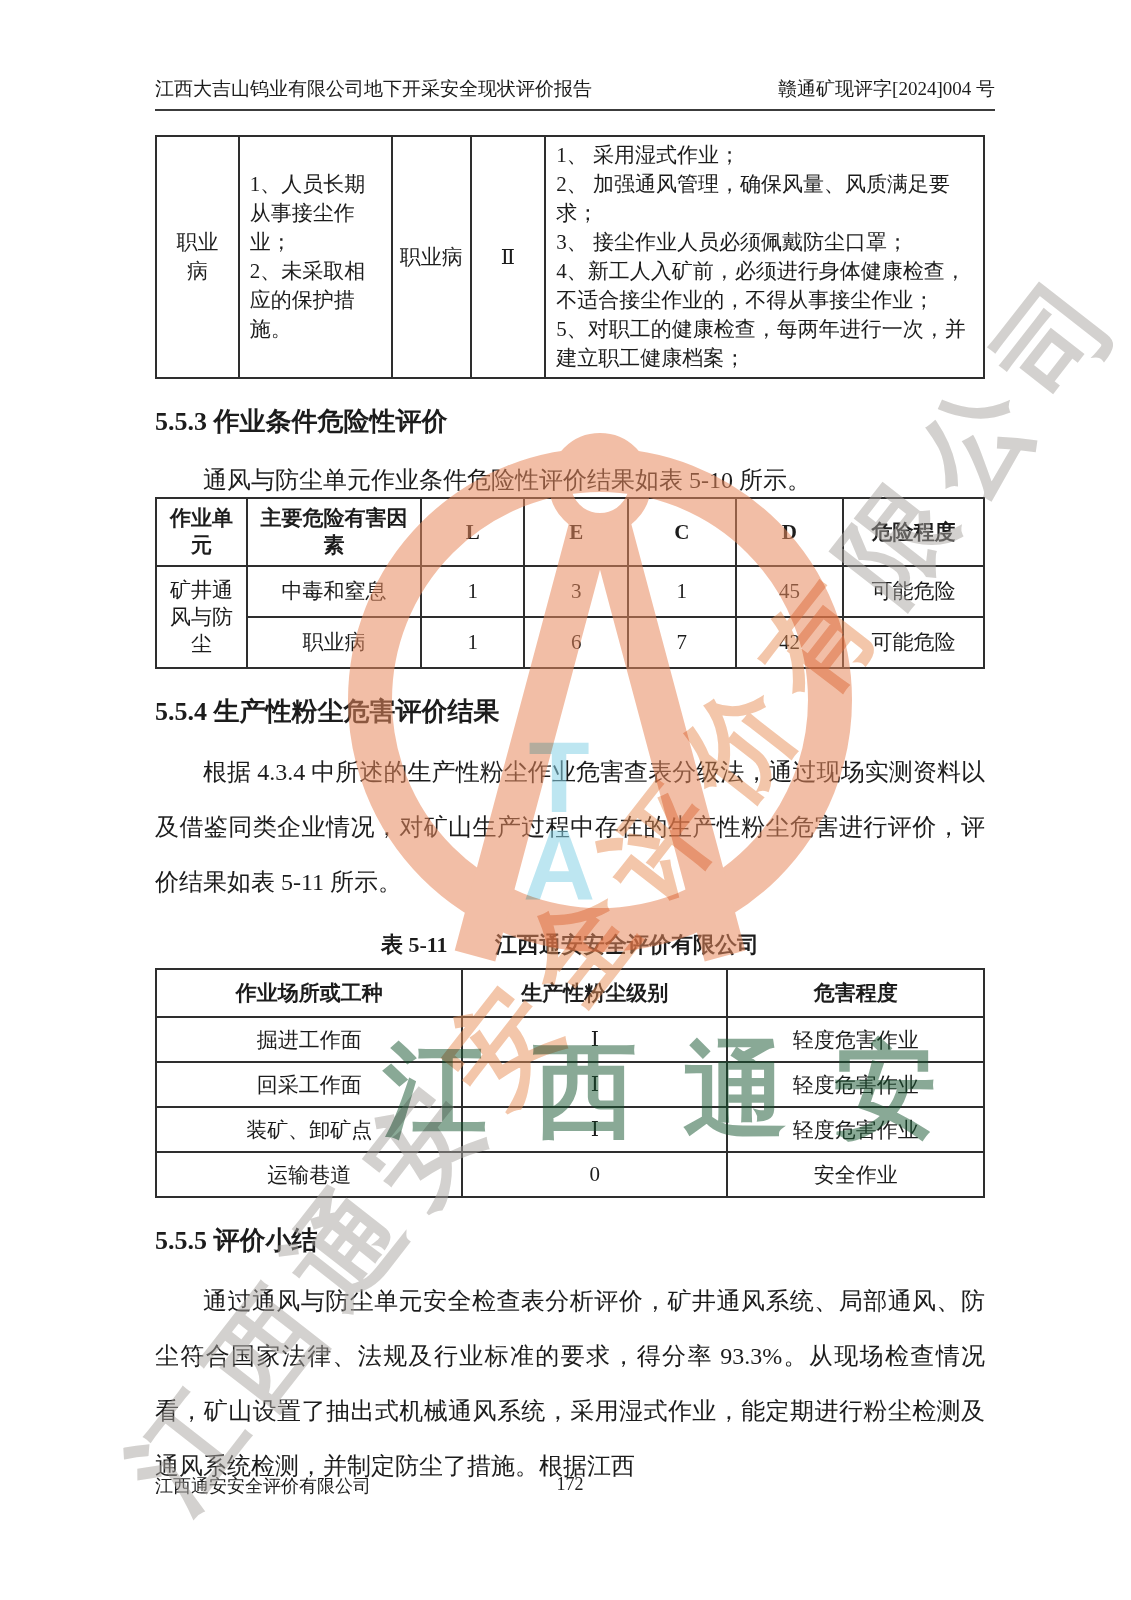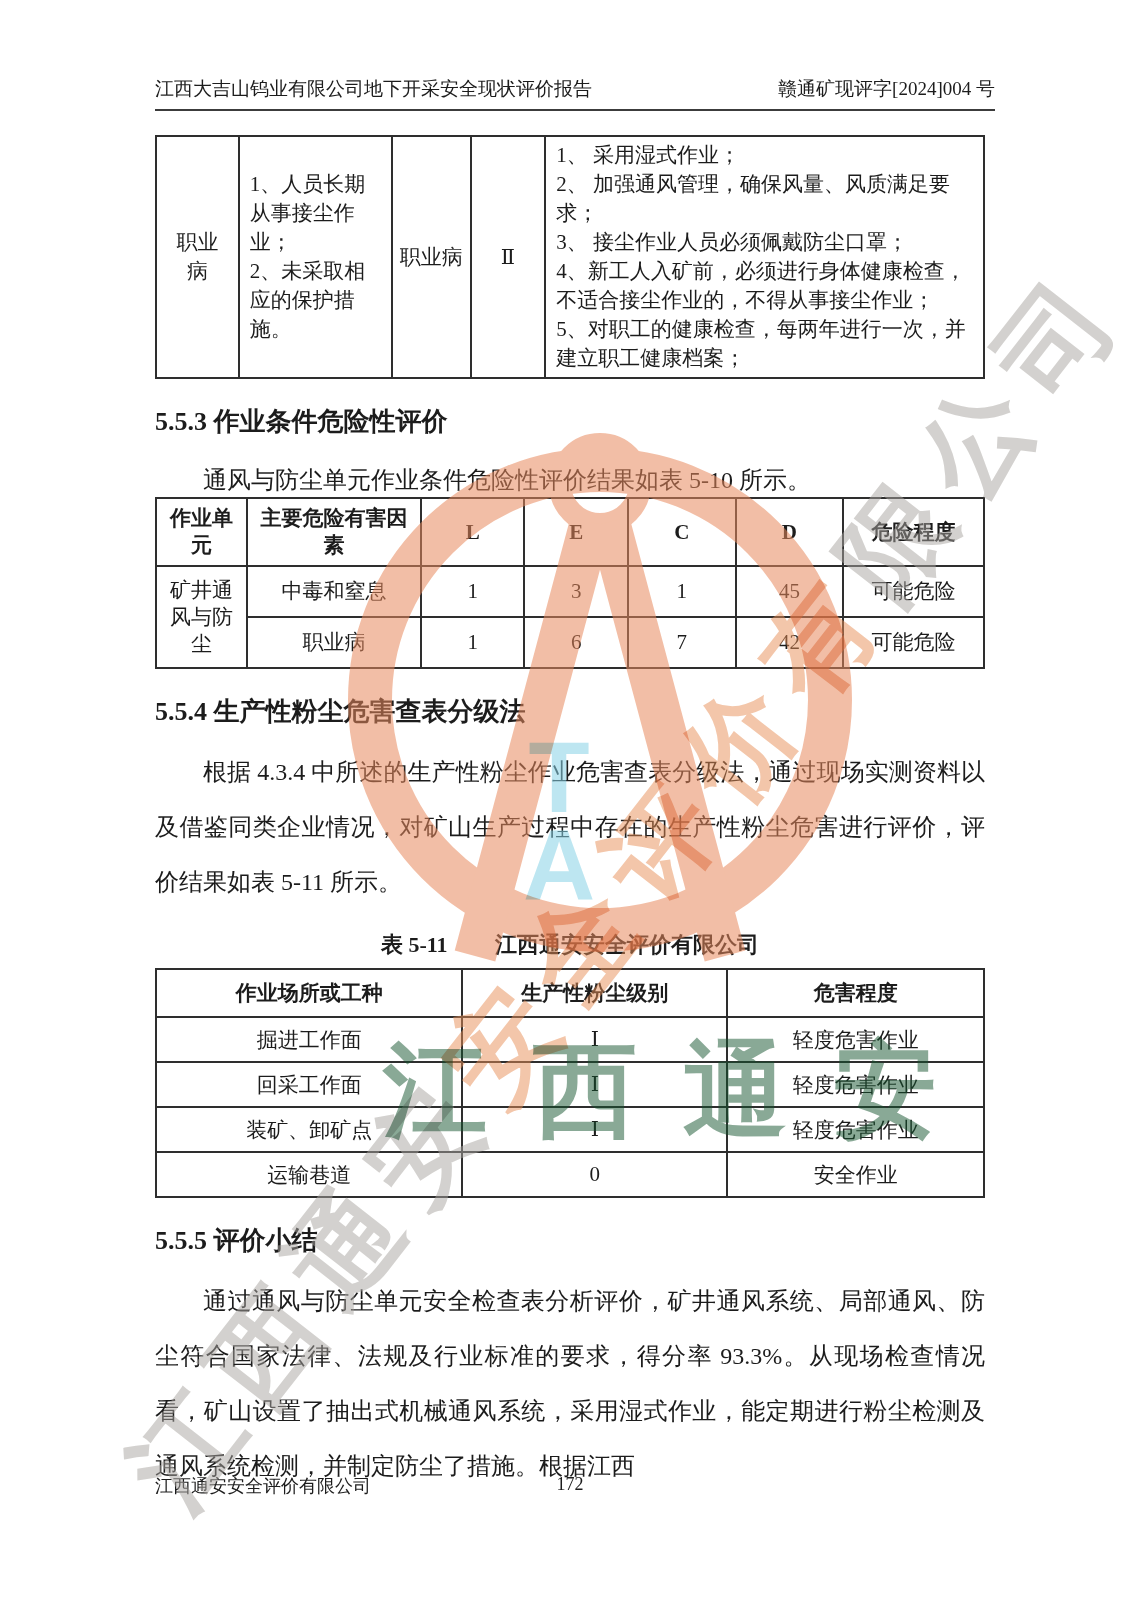--- a/index.html
+++ b/index.html
@@ -144,21 +144,21 @@
         <td>职业病</td>
         <td>1</td>
         <td>6</td>
         <td>7</td>
         <td>42</td>
         <td>可能危险</td>
       </tr>
     </tbody>
       </table>
 
-    <div class="heading">5.5.4 生产性粉尘危害查表分级法</div>
+    <div class="heading">5.5.4 生产性粉尘危害评价结果</div>
     <p class="para">根据 4.3.4 中所述的生产性粉尘作业危害查表分级法，通过现场实测资料以及借鉴同类企业情况，对矿山生产过程中存在的生产性粉尘危害进行评价，评价结果如表 5-11 所示。</p>
 
     <div class="tcaption">
       <span class="cap-label">表 5-11</span>
       <span>江西通安安全评价有限公司</span>
     </div>
 
     <table class="t-511">
       <colgroup>
         <col style="width:37%">

